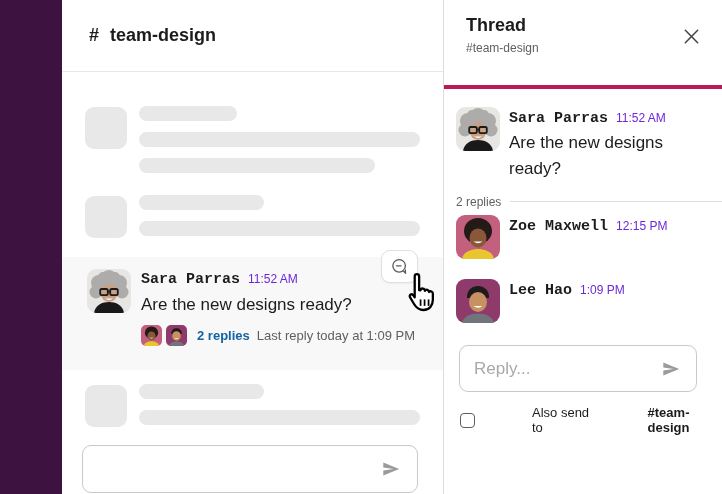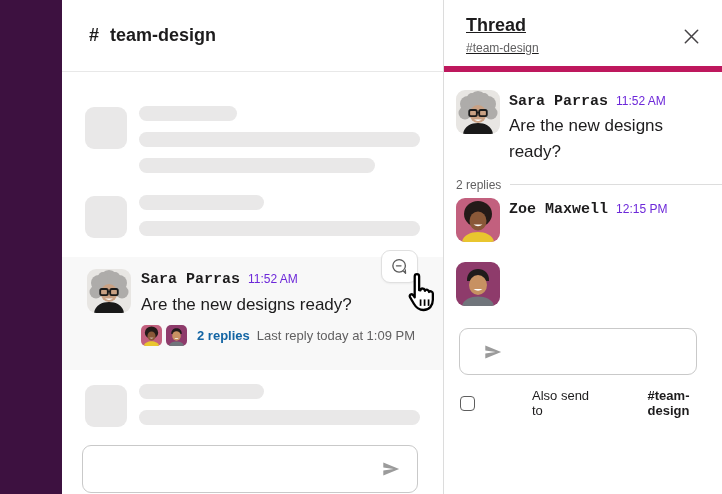--- a/index.html
+++ b/index.html
@@ -46,21 +46,21 @@
 
   .composer { margin:18px 25px 0 20px; height:48px; border:1px solid #C9C9C9; border-radius:9px;
               display:flex; align-items:center; padding:0 15px; background:#fff; }
   .composer input { border:0; outline:0; flex:1; font-size:17px; background:transparent;
                     font-family:"Liberation Sans", sans-serif; color:#1D1C1D; }
   .composer input::placeholder { color:#A9A9A9; }
   .send-btn { flex:none; margin-left:8px; display:flex; align-items:center; cursor:pointer; }
 
   
   .thread { width:279px; flex:none; border-left:1px solid #DCDCDC; display:flex; flex-direction:column; background:#fff; }
-  .thread-header { height:72px; flex:none; border-bottom:6px solid #be185d; padding:15px 16px 0 22px; position:relative;text-decoration:underline; }
+  .thread-header { height:89px; flex:none; border-bottom:4px solid #be185d; padding:15px 16px 0 22px; position:relative; }
   .thread-title { font-size:18px; font-weight:bold; line-height:20px; }
   .thread-sub { font-size:12px; color:#616061; margin-top:6px; }
   .close-btn { position:absolute; top:25px; right:20px; width:22px; height:22px; display:flex;
                align-items:center; justify-content:center; cursor:pointer; }
 
   .t-msg { display:flex; margin-left:12px; margin-right:8px; }
   .t-root { margin-top:18px; }
   .t-zoe  { margin-top:6px; }
   .t-lee  { margin-top:20px; }
   .t-body { margin-left:9px; padding-top:2px; }
@@ -274,24 +274,29 @@
       <div class="avatar">
           <svg viewBox="0 0 44 44">
             <rect width="44" height="44" fill="#8E3B6B"></rect>
     <path d="M11 19c-.5-8 5-12 11-12s11.5 4 11 12z" fill="#201B1B"></path>
     <ellipse cx="22" cy="23" rx="9" ry="10" fill="#C79162"></ellipse>
     <path d="M17.5 27q4.5 3.5 9 0z" fill="#fff"></path>
     <path d="M6 44c1-6.5 9-9.5 16-9.5s15 3 16 9.5z" fill="#70757B"></path>
           </svg>
         </div>
       <div class="t-body">
+        <div class="msg-head">
+          <span class="msg-author">Lee Hao</span>
+          <span class="msg-time">1:09 PM</span>
+        </div>
       </div>
     </div>
 
     <div class="reply-composer">
+      <input type="text" placeholder="Reply..." style="">
       <span class="send-btn">
         <svg width="22" height="22" viewBox="0 0 24 24">
           <path d="M3.6 19.2l17.3-7.2L3.6 4.8v5.5l11.2 1.7-11.2 1.7z" fill="#9B9B9B"></path>
         </svg>
       </span>
     </div>
 
     <div class="also-send">
       <span class="checkbox" role="checkbox" aria-checked="false"></span>
       <span>Also send to</span>

